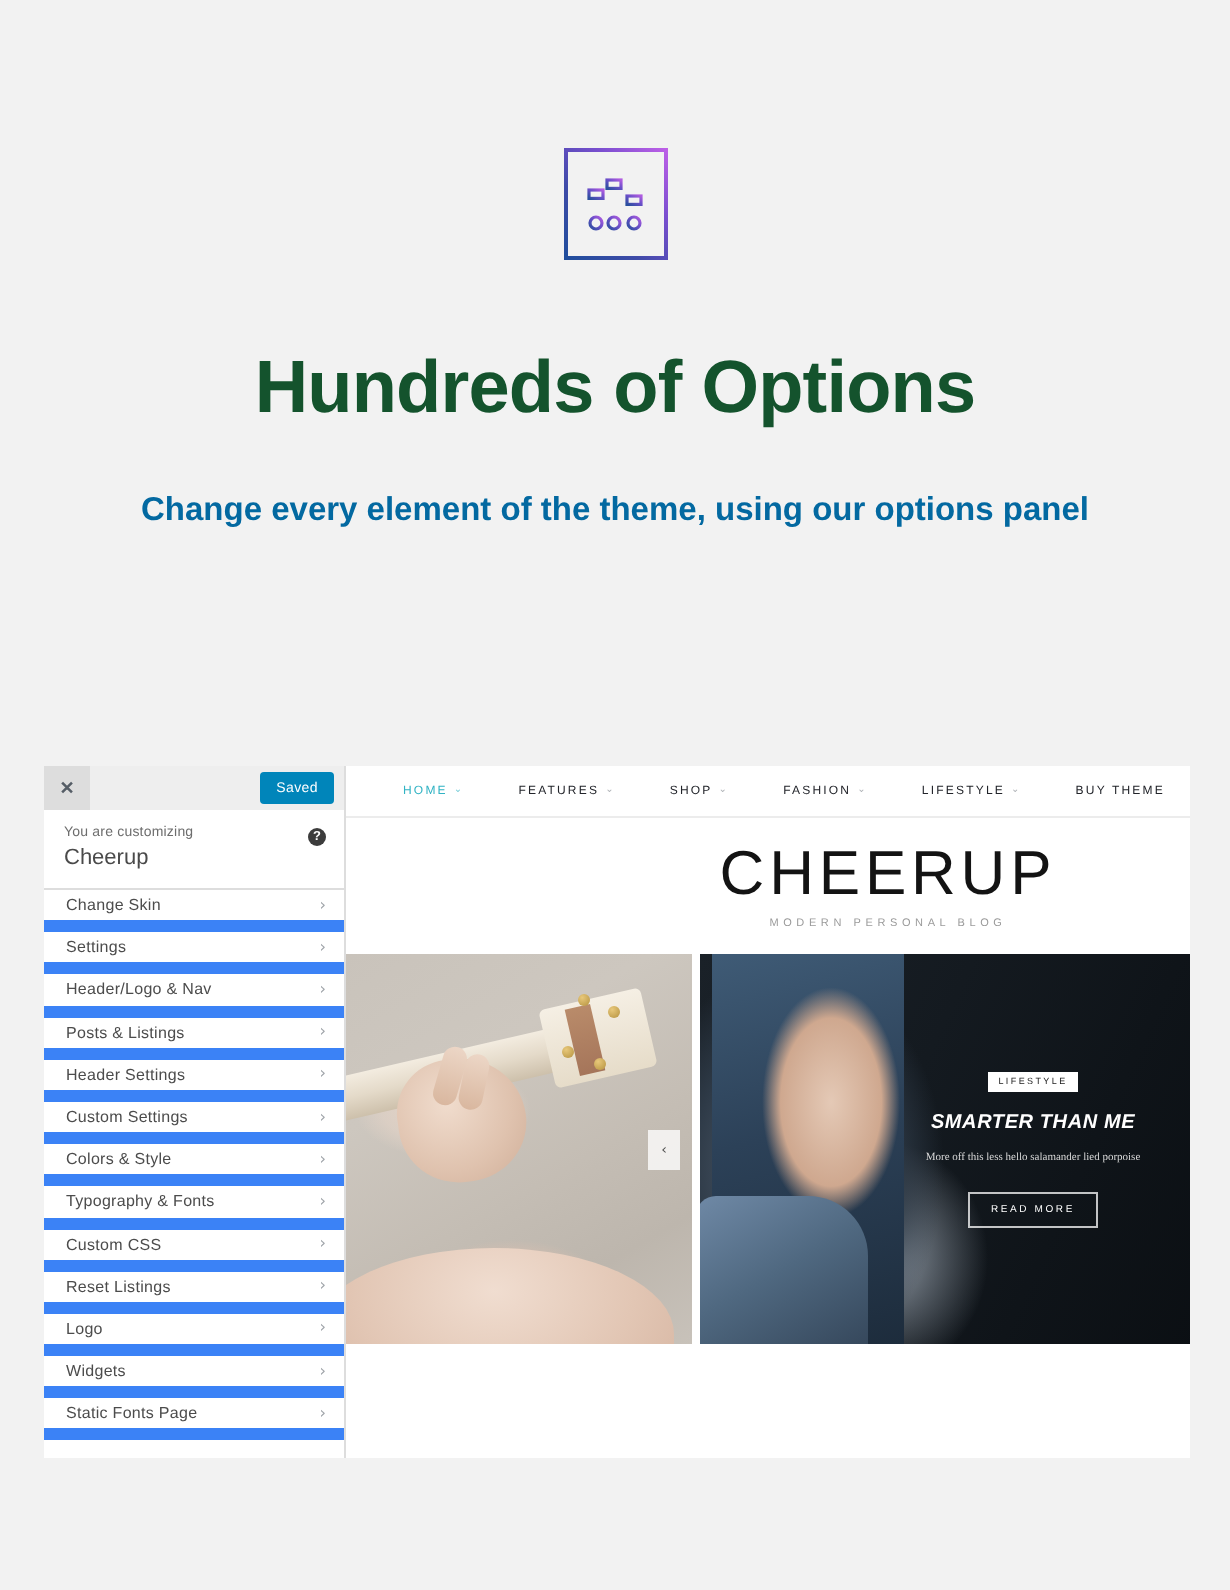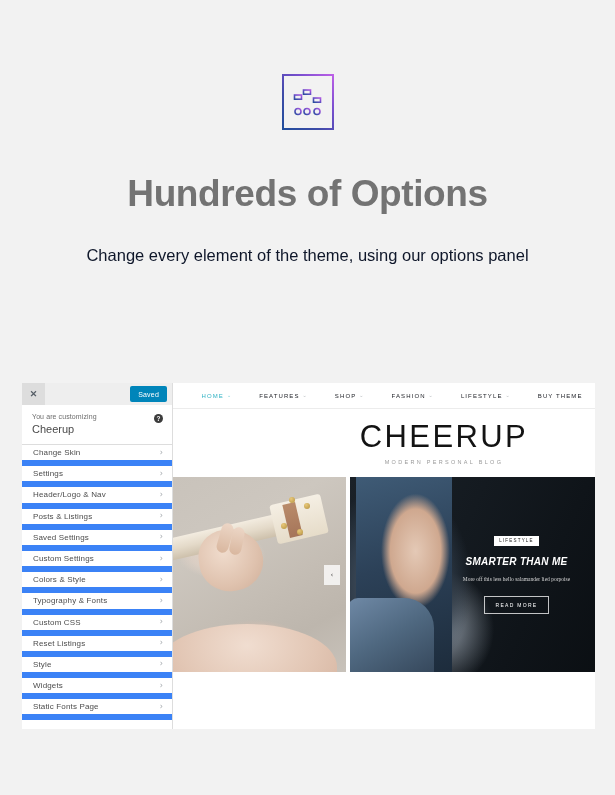--- a/index.html
+++ b/index.html
@@ -42,33 +42,33 @@
     width: 100%;
     height: 100%;
     display: flex;
     align-items: center;
     justify-content: center;
   }
 
   .hero-title {
     font-size: 37px;
     font-weight: bold;
-    color: #737373;
+    color: #14532d;
     letter-spacing: -0.4px;
     line-height: 1.1;
     margin-bottom: 26px;
   }
 
   .hero-sub {
     font-size: 16.5px;
-    color: #0f172a;
+    color: #0369a1;
     line-height: 1.72;
     max-width: 500px;
     margin: 0 auto;
-    font-weight: 400;
+    font-weight: 700;
   }
 
   
   .screenshot {
     position: absolute;
     left: 22px;
     top: 383px;
     width: 573px;
     height: 346px;
     background: #fff;
@@ -483,21 +483,21 @@
       </div>
       <div class="cz-item">
         <span class="cz-item-label">Header/Logo &amp; Nav</span>
         <span class="cz-chevron">›</span>
       </div>
       <div class="cz-item">
         <span class="cz-item-label">Posts &amp; Listings</span>
         <span class="cz-chevron">›</span>
       </div>
       <div class="cz-item">
-        <span class="cz-item-label">Saved Settings</span>
+        <span class="cz-item-label">Header Settings</span>
         <span class="cz-chevron">›</span>
       </div>
       <div class="cz-item">
         <span class="cz-item-label">Custom Settings</span>
         <span class="cz-chevron">›</span>
       </div>
       <div class="cz-item">
         <span class="cz-item-label">Colors &amp; Style</span>
         <span class="cz-chevron">›</span>
       </div>
@@ -507,21 +507,21 @@
       </div>
       <div class="cz-item">
         <span class="cz-item-label">Custom CSS</span>
         <span class="cz-chevron">›</span>
       </div>
       <div class="cz-item">
         <span class="cz-item-label">Reset Listings</span>
         <span class="cz-chevron">›</span>
       </div>
       <div class="cz-item">
-        <span class="cz-item-label">Style</span>
+        <span class="cz-item-label">Logo</span>
         <span class="cz-chevron">›</span>
       </div>
       <div class="cz-item">
         <span class="cz-item-label">Widgets</span>
         <span class="cz-chevron">›</span>
       </div>
       <div class="cz-item">
         <span class="cz-item-label">Static Fonts Page</span>
         <span class="cz-chevron">›</span>
       </div>

